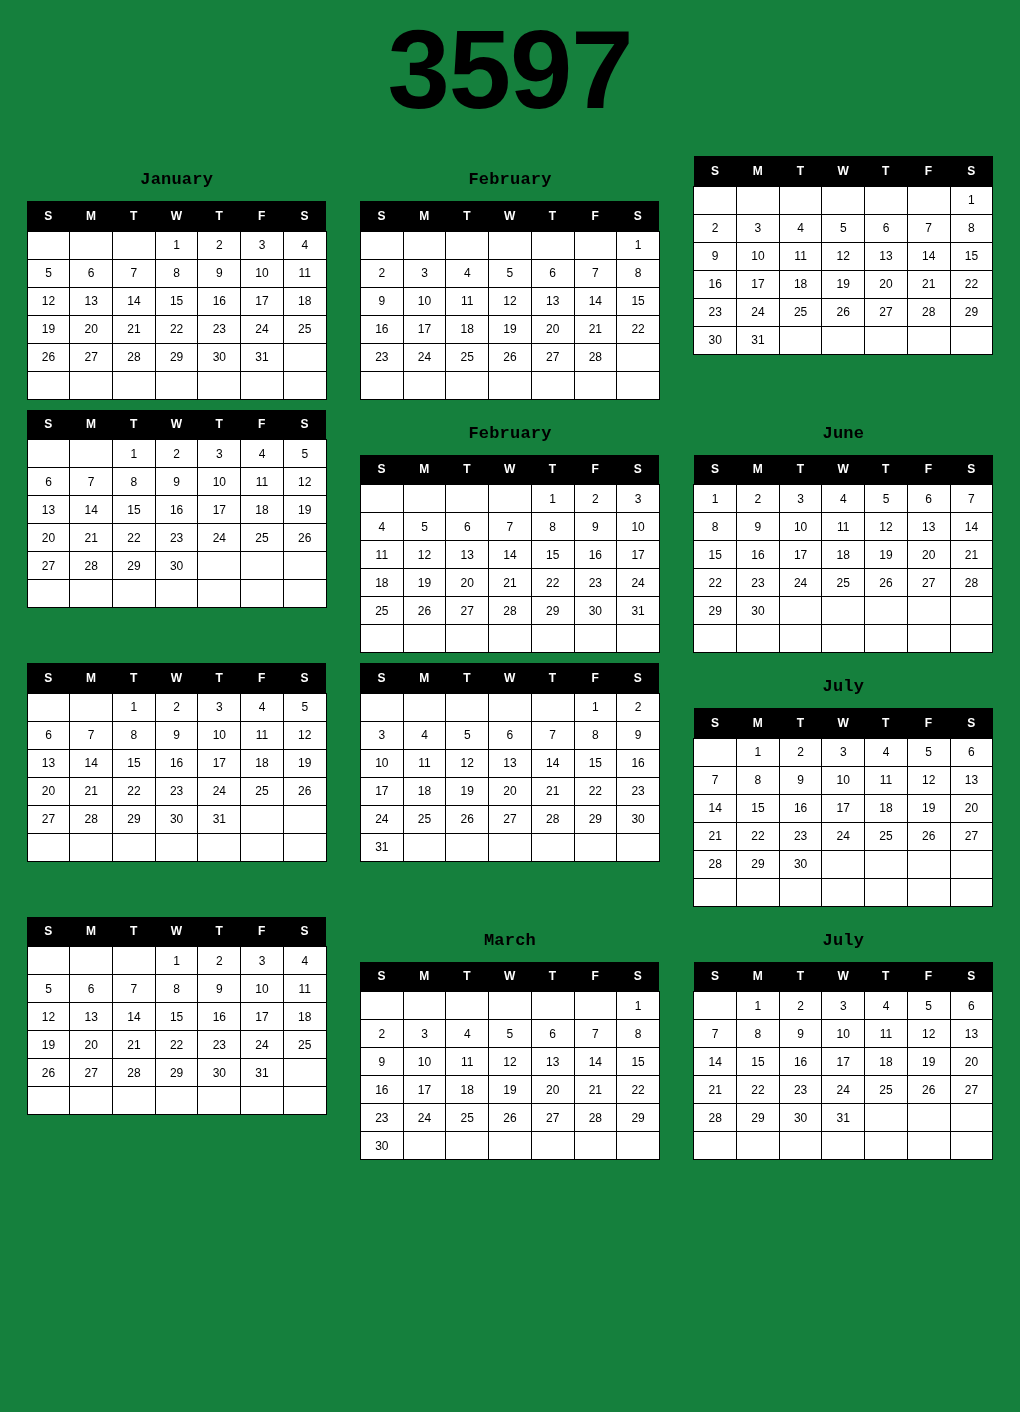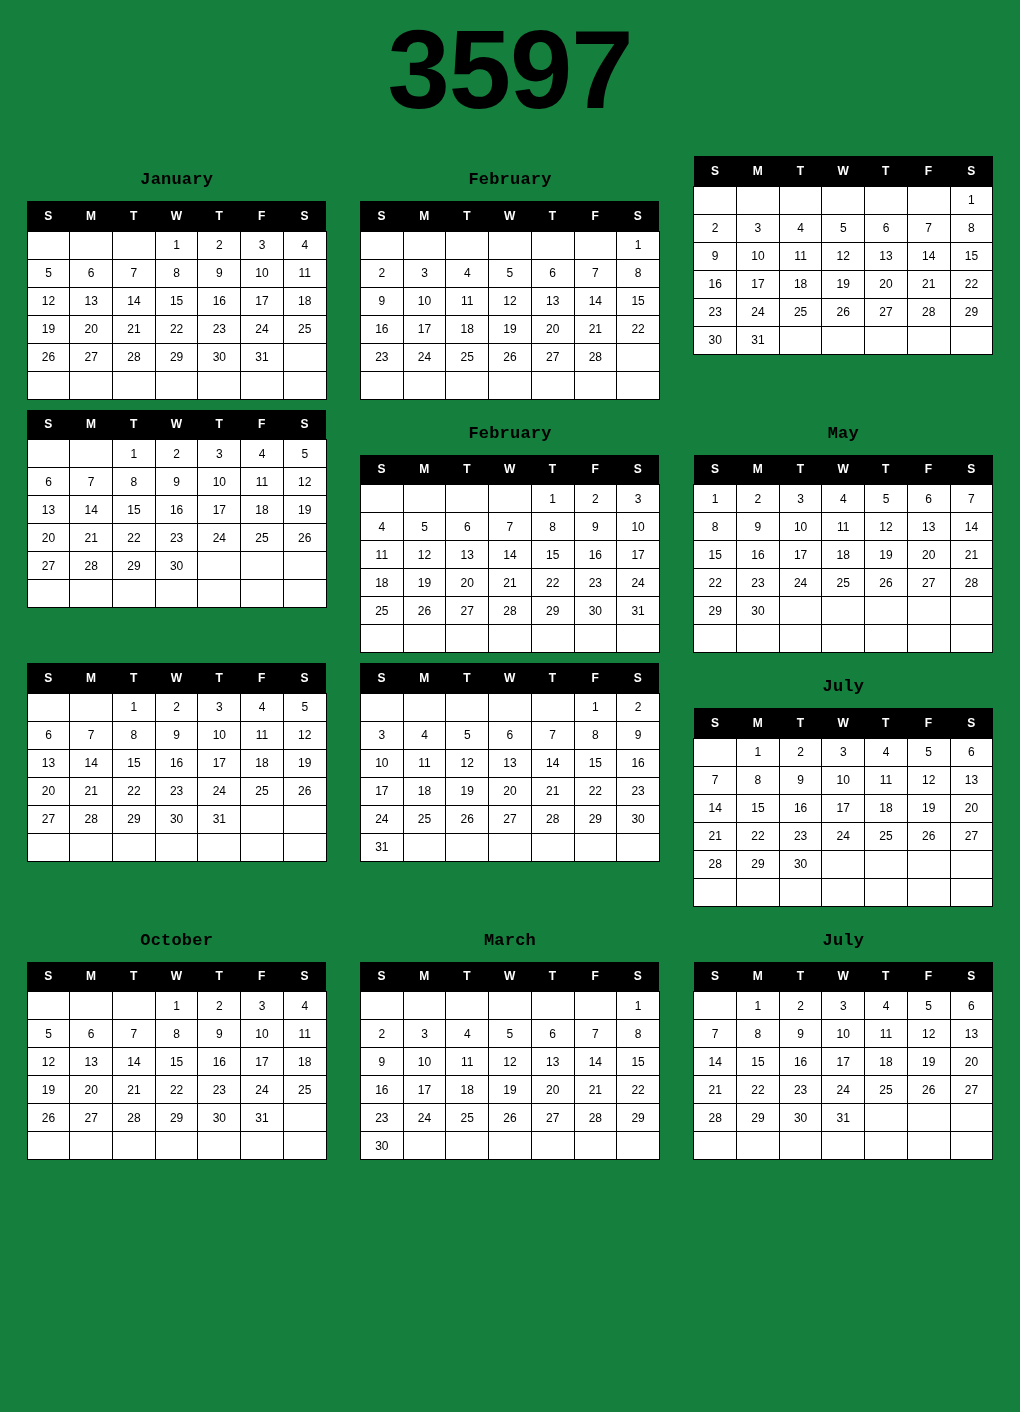--- a/index.html
+++ b/index.html
@@ -435,21 +435,21 @@
               <td class="empty"></td>
               <td class="empty"></td>
               <td class="empty"></td>
               <td class="empty"></td>
               <td class="empty"></td>
             </tr>
           </tbody>
         </table>
       </div>
       <div class="month">
-        <div class="month-name">May</div>
+        <div class="month-name">June</div>
         <table class="month-table">
           <thead>
             <tr>
               <th>S</th>
               <th>M</th>
               <th>T</th>
               <th>W</th>
               <th>T</th>
               <th>F</th>
               <th>S</th>
@@ -721,21 +721,20 @@
               <td class="empty"></td>
               <td class="empty"></td>
               <td class="empty"></td>
               <td class="empty"></td>
               <td class="empty"></td>
             </tr>
           </tbody>
         </table>
       </div>
       <div class="month">
-        <div class="month-name">October</div>
         <table class="month-table">
           <thead>
             <tr>
               <th>S</th>
               <th>M</th>
               <th>T</th>
               <th>W</th>
               <th>T</th>
               <th>F</th>
               <th>S</th>

